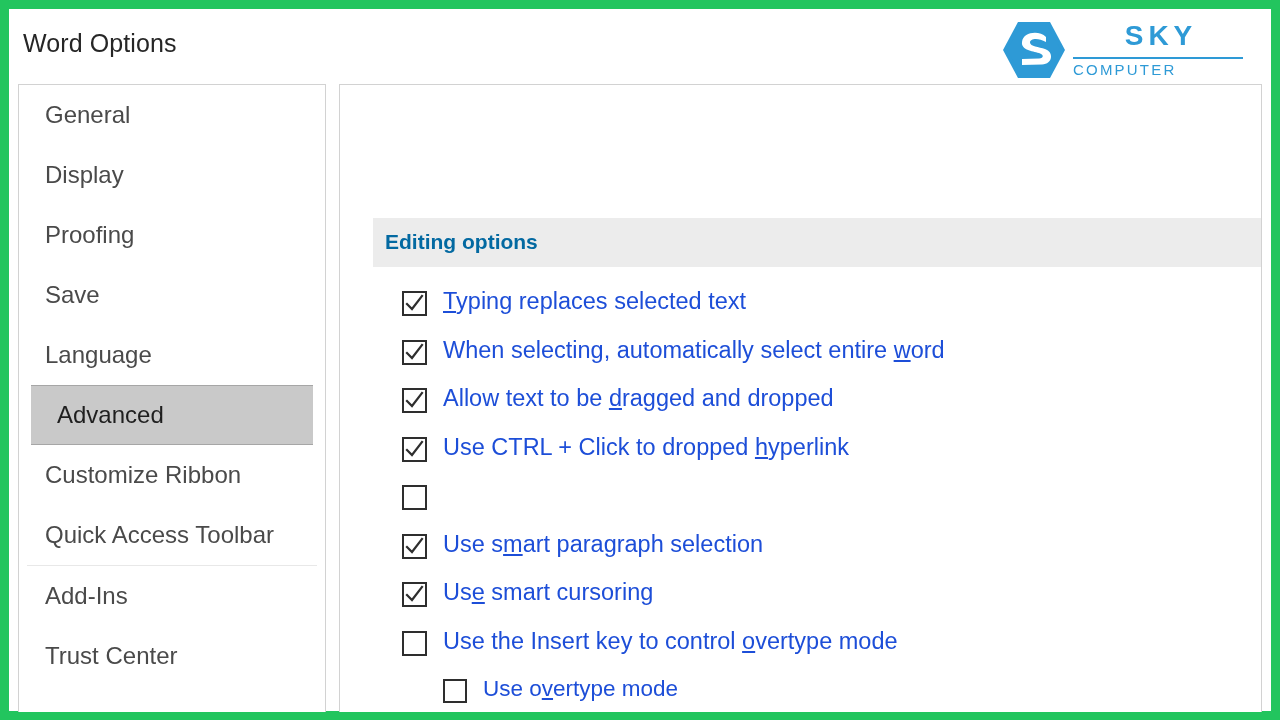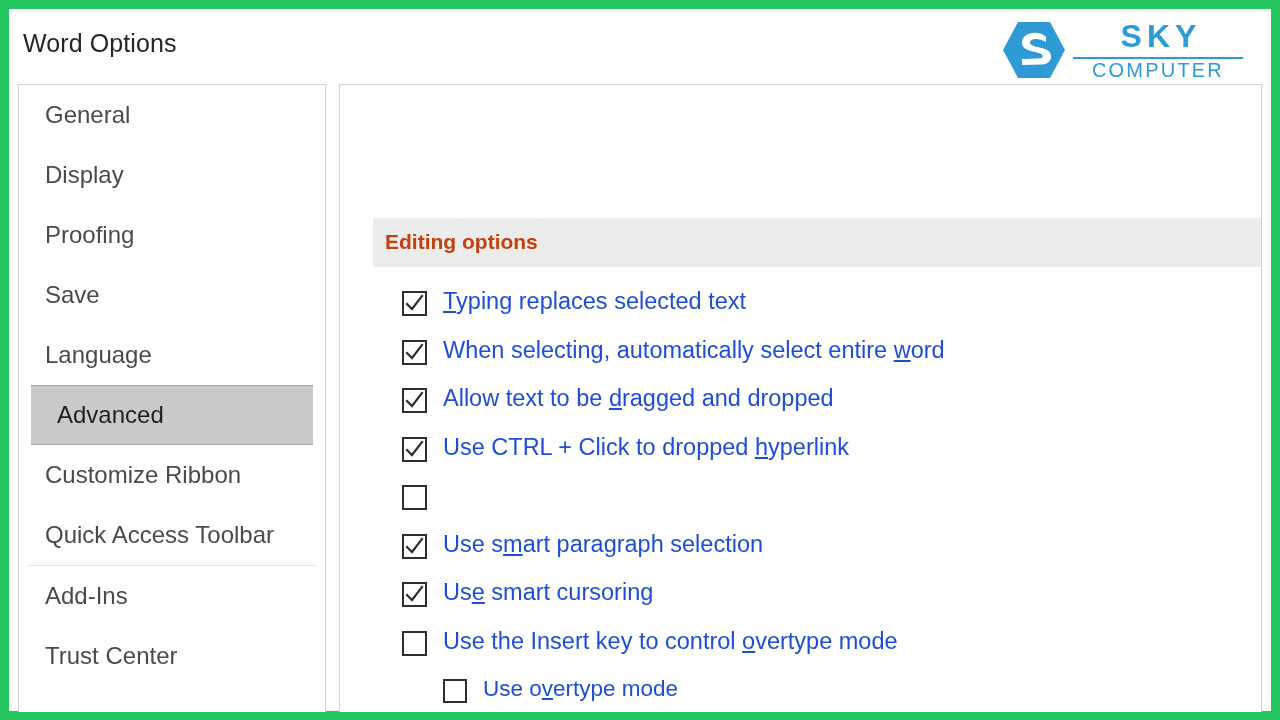--- a/index.html
+++ b/index.html
@@ -58,39 +58,38 @@
     width: 66px;
     height: 60px;
   }
   #brand-text-wrap {
     position: absolute;
     left: 72px;
     top: 4px;
     width: 170px;
   }
   #brand-name {
-    font-size: 32px;
+    font-size: 28px;
     font-weight: bold;
     color: #2e9ad6;
     letter-spacing: 5px;
     line-height: 40px;
     text-align: center;
     padding-left: 6px;
   }
   #brand-underline {
     height: 2px;
     background: #2e9ad6;
     margin: 1px 0 2px 0;
     width: 100%;
   }
   #brand-sub {
-    font-size: 20px;
+    font-size: 15px;
     color: #2e9ad6;
     letter-spacing: 2.2px;
-    text-align: center;
     line-height: 18px;
     white-space: nowrap;
   }
 
   
   #sidebar {
     position: absolute;
     left: 9px;
     top: 75px;
     width: 308px;
@@ -170,21 +169,21 @@
     right: 0;
     height: 49px;
     background: #ececec;
   }
   #section-title {
     position: absolute;
     left: 12px;
     top: 12px;
     font-size: 21px;
     font-weight: bold;
-    color: #c2410c;
+    color: #0369a1;
     white-space: nowrap;
   }
 
   
   #options-list {
     position: absolute;
     left: 0;
     top: 198px;
     width: 100%;
   }

